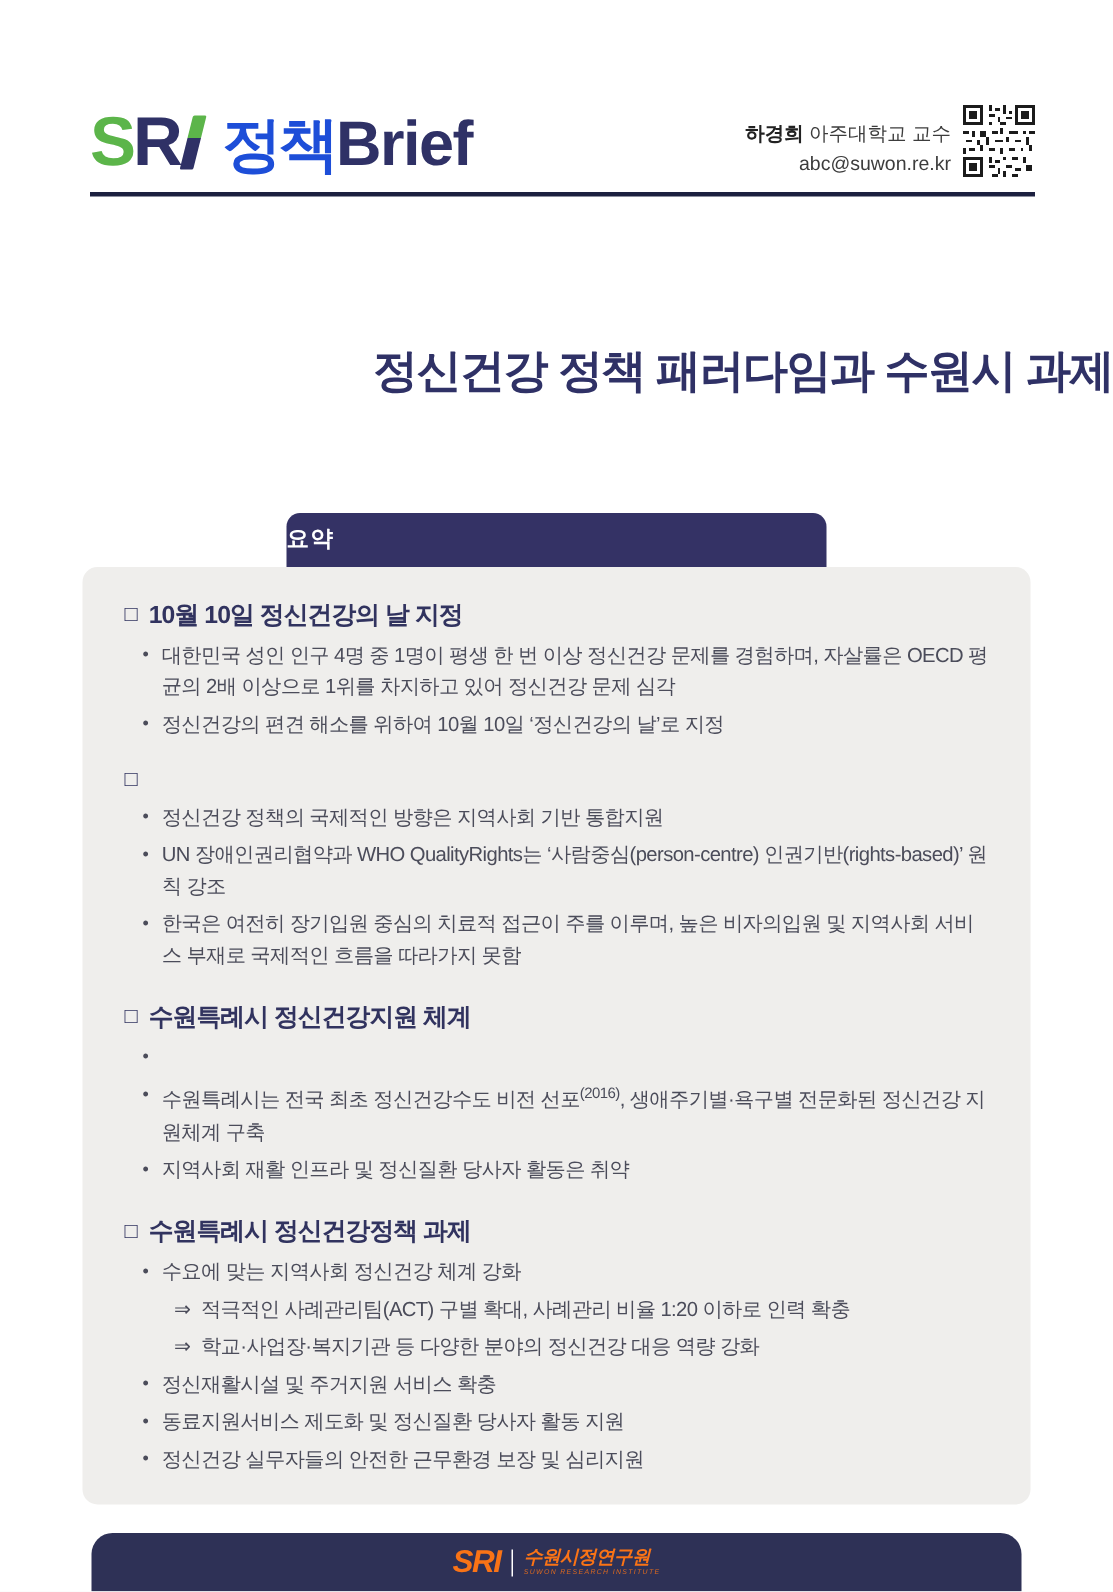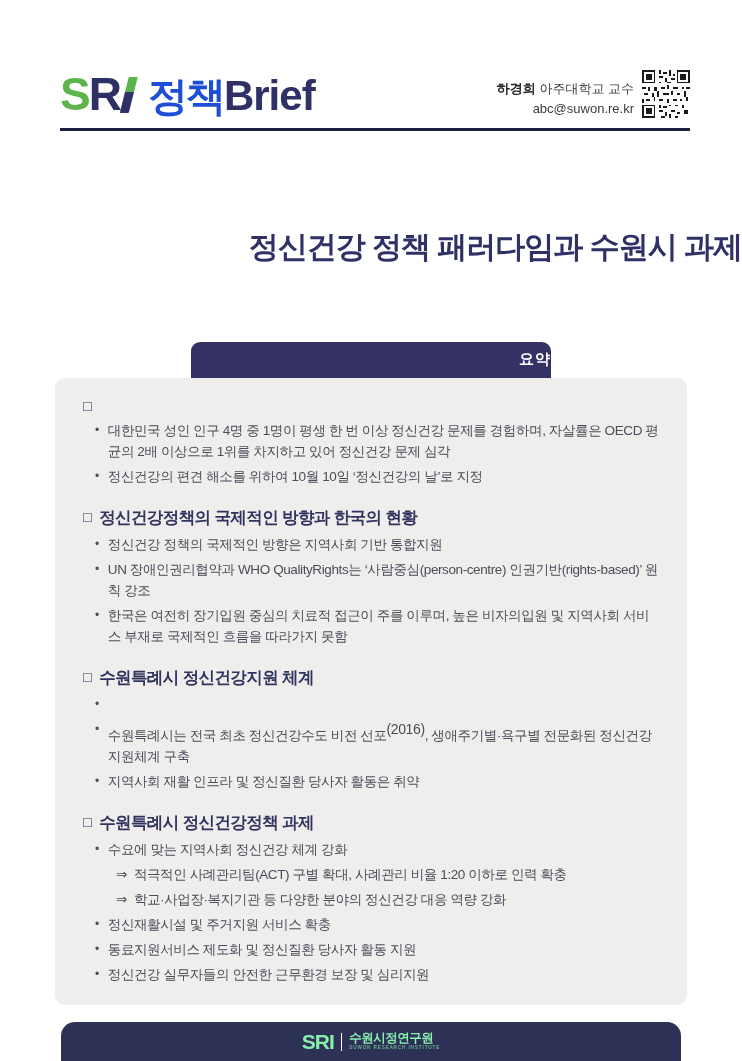--- a/index.html
+++ b/index.html
@@ -65,21 +65,21 @@
     margin-top: 96px;
     text-align: right;
     font-size: 30px; font-weight: 800; letter-spacing: -1px;
     color: #2f3166;
   }
 
   
   .badge {
     width: 360px; margin: 74px auto 0;
     background: #343265; color: #ffffff;
-    text-align: right;
+    text-align: left;
     font-size: 15px; font-weight: 800; letter-spacing: 1px;
     padding: 8px 0 9px;
     border-radius: 9px 9px 0 0;
   }
   .summary-box {
     width: 632px; margin: 0 auto;
     background: #efeeec;
     border-radius: 10px;
     padding: 17px 28px 20px;
   }
@@ -91,37 +91,37 @@
     color: #31335f; margin-bottom: 5px;
   }
   h2.sec-heading .hmark { font-weight: 400; font-size: 14.5px; transform: translateY(-1px); }
   .bullet {
     display: flex; gap: 9px;
     margin: 4px 0 0 12px;
     font-size: 13.5px; line-height: 21px; letter-spacing: -0.4px;
     color: #4b4c5a;
   }
   .bullet .dot { color: #4b4c5a; font-size: 12px; line-height: 21px; }
-  .bullet sup { font-size: 14px; vertical-align: super; }
+  .bullet sup { font-size: 10px; vertical-align: super; }
   .subrow {
     display: flex; gap: 7px;
     margin: 4px 0 0 33px;
     font-size: 13.5px; line-height: 21px; letter-spacing: -0.4px;
     color: #4b4c5a;
   }
 
   
   .footer-bar {
     position: absolute; left: 61px; bottom: 0;
     width: 620px; height: 39px;
     background: #2e3156;
     border-radius: 14px 14px 0 0;
     display: flex; align-items: center; justify-content: center;
   }
-  .footer-logo { display: flex; align-items: center; gap: 7px; color: #86efac; }
+  .footer-logo { display: flex; align-items: center; gap: 7px; color: #f97316; font-style: italic; }
   .footer-sri { font-size: 21px; font-weight: 800; letter-spacing: -1px; line-height: 1; }
   .footer-div { width: 1.5px; height: 18px; background: #ffffff; }
   .footer-org { display: flex; flex-direction: column; line-height: 1; }
   .footer-org-kr { font-size: 12.5px; font-weight: 800; letter-spacing: -0.5px; }
   .footer-org-en { font-size: 4.6px; letter-spacing: 0.9px; margin-top: 2px; opacity: 0.85; }
 </style>
 </head>
 <body>
 
 <div class="page">
@@ -213,34 +213,34 @@
 
   <h1 class="title">정신건강 정책 패러다임과 수원시 과제</h1>
 
   <div class="badge">요약</div>
 
   <div class="summary-box">
     <div>
         <section>
           <h2 class="sec-heading">
             <span class="hmark">□</span>
+            <span>10월 10일 정신건강의 날 지정</span>
           </h2>
           <div class="bullet">
             <span class="dot">•</span>
             <span class="btext"><span>대한민국 성인 인구 4명 중 1명이 평생 한 번 이상 정신건강 문제를 경험하며, 자살률은 OECD 평균의 2배 이상으로 1위를 차지하고 있어 정신건강 문제 심각</span></span>
           </div>
           <div class="bullet">
             <span class="dot">•</span>
             <span class="btext"><span>정신건강의 편견 해소를 위하여 10월 10일 ‘정신건강의 날’로 지정</span></span>
           </div>
         </section>
         <section>
           <h2 class="sec-heading">
             <span class="hmark">□</span>
-            <span>정신건강정책의 국제적인 방향과 한국의 현황</span>
           </h2>
           <div class="bullet">
             <span class="dot">•</span>
             <span class="btext"><span>정신건강 정책의 국제적인 방향은 지역사회 기반 통합지원</span></span>
           </div>
           <div class="bullet">
             <span class="dot">•</span>
             <span class="btext"><span>UN 장애인권리협약과 WHO QualityRights는 ‘사람중심(person-centre) 인권기반(rights-based)’ 원칙 강조</span></span>
           </div>
           <div class="bullet">

